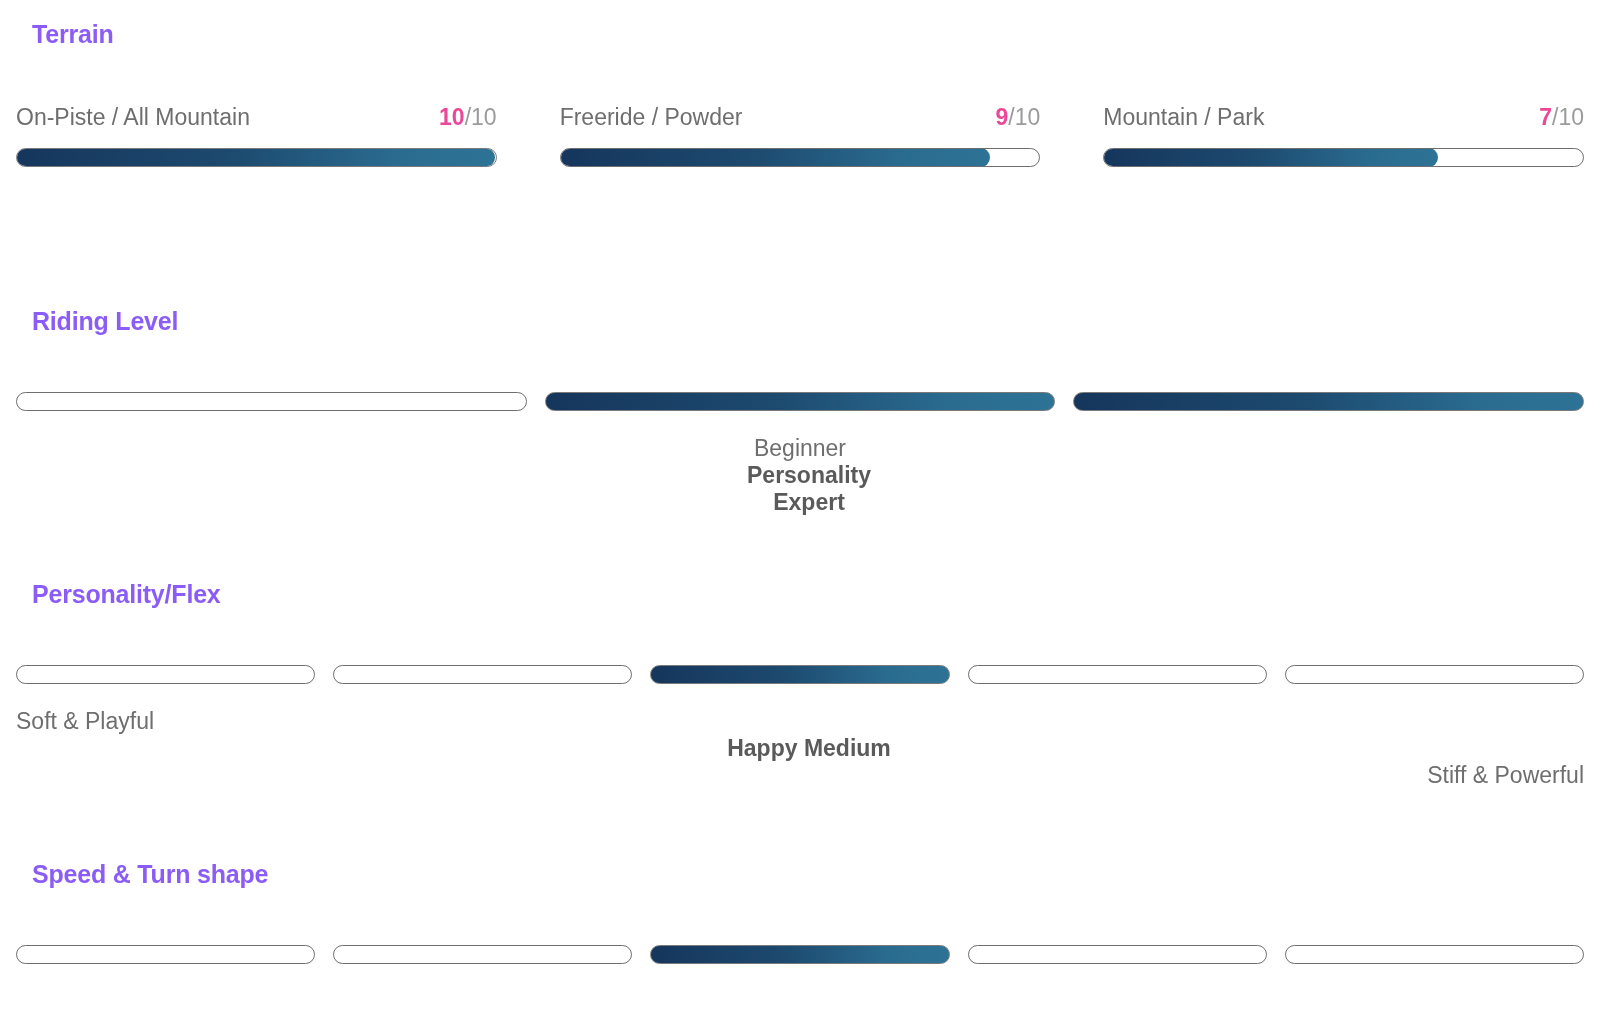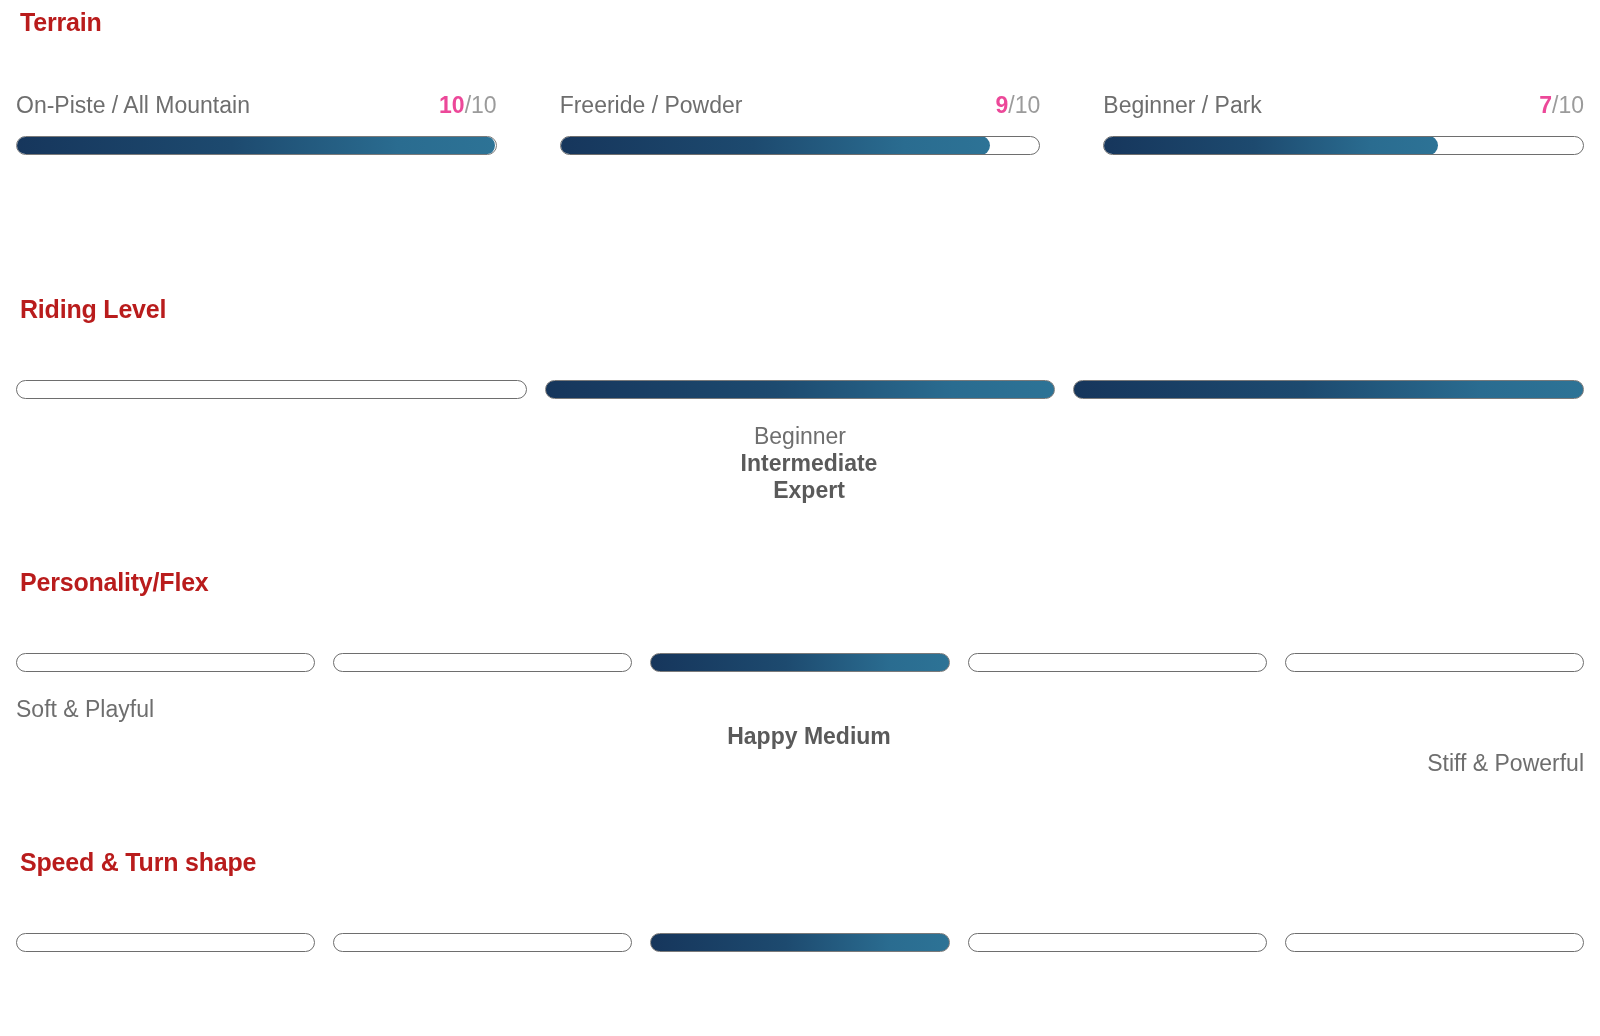--- a/index.html
+++ b/index.html
@@ -21,23 +21,23 @@
     position: relative;
     box-sizing: border-box;
     padding: 0 16px;
   }
 
   
   .section { position: absolute; left: 16px; right: 16px; }
   .section-title {
     font-size: 25px;
     font-weight: bold;
-    color: #b91c1c;
+    color: #8b5cf6;
     letter-spacing: -0.2px;
-    margin: 4px;
+    margin: 16px;
     line-height: 1;
   }
 
   
   .terrain-grid {
     display: grid;
     grid-template-columns: repeat(3, 1fr);
     column-gap: 63px;
   }
   .terrain-item { width: 100%; }
@@ -168,21 +168,21 @@
           <span class="terrain-label">Freeride / Powder</span>
           <span class="terrain-score"><b>9</b><span>/10</span></span>
         </div>
         <div class="track">
           <div class="fill" id="fill-t1" style="width: 90%;"></div>
         </div>
       </div>
 
       <div class="terrain-item">
         <div class="terrain-head">
-          <span class="terrain-label">Beginner / Park</span>
+          <span class="terrain-label">Mountain / Park</span>
           <span class="terrain-score"><b>7</b><span>/10</span></span>
         </div>
         <div class="track">
           <div class="fill" id="fill-t2" style="width: 70%;"></div>
         </div>
       </div>
 
     </div>
   </div>
 
@@ -196,21 +196,21 @@
       <div class="seg">
         <div class="seg-bar on" id="rl-bar-1"></div>
       </div>
       <div class="seg">
         <div class="seg-bar on" id="rl-bar-2"></div>
       </div>
     </div>
 
     <div class="seg-labels g3">
       <div class="seg-label">Beginner</div>
-      <div class="seg-label active">Intermediate</div>
+      <div class="seg-label active">Personality</div>
       <div class="seg-label active">Expert</div>
     </div>
   </div>
 
   <div class="section" id="sec-flex">
     <h2 class="section-title">Personality/Flex</h2>
 
     <div class="seg-row g5">
       <div class="seg">
         <div class="seg-bar"></div>

